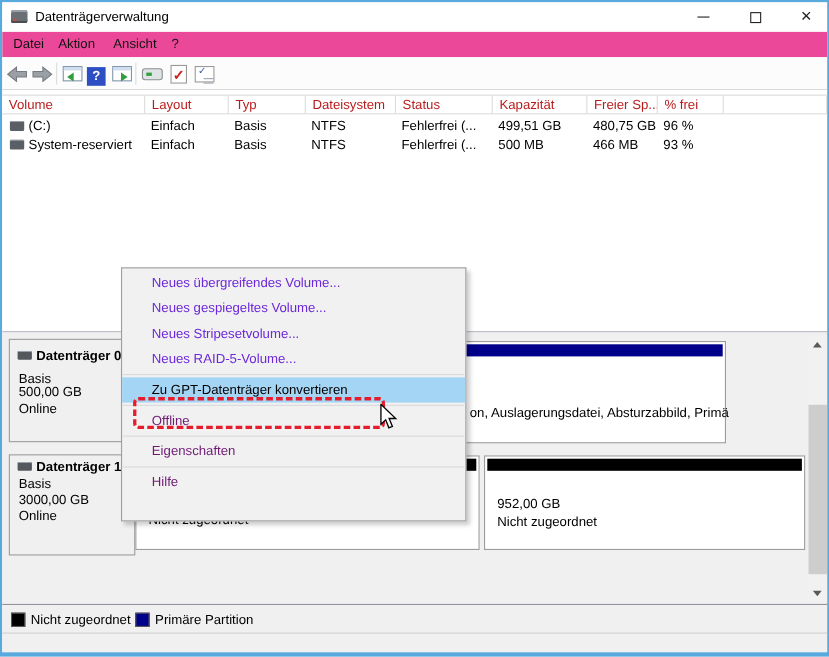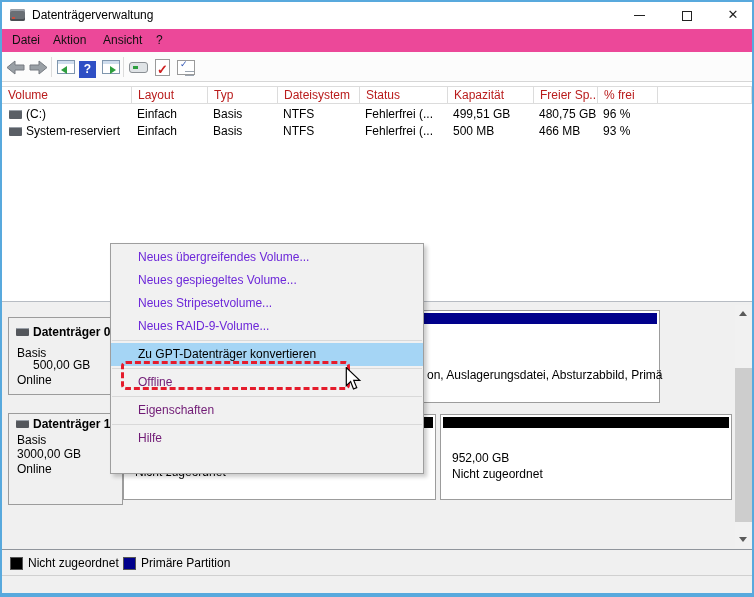--- a/index.html
+++ b/index.html
@@ -193,25 +193,25 @@
       <span class="c w3">NTFS</span>
       <span class="c w4">Fehlerfrei (...</span>
       <span class="c w5">500 MB</span>
       <span class="c w6">466 MB</span>
       <span class="c w7">93 %</span>
     </div>
   </div>
 
   <div class="graphpane">
 
-    <div class="disklabel" style="top:15px; height:78px;">
+    <div class="disklabel" style="top:6px; height:94px;">
       <span class="disk-icon" style="top:10px;"></span>
       <span class="dname" style="top:7px;">Datenträger 0</span>
       <span class="dline" style="top:28px;">Basis</span>
-      <span class="dline" style="top:40px;margin-left:16px;">500,00 GB</span>
+      <span class="dline" style="top:40px;">500,00 GB</span>
       <span class="dline" style="top:55px;">Online</span>
     </div>
     <div class="region" style="left:121px; top:8px; width:537px; height:93px;">
       <span class="stripe stripe-navy"></span>
       <span class="rtext" style="left:303px; top:57px;">on, Auslagerungsdatei, Absturzabbild, Primä</span>
     </div>
 
     <div class="disklabel" style="top:111px; height:92px;">
       <span class="disk-icon" style="top:6px;"></span>
       <span class="dname" style="top:3px;">Datenträger 1</span>
@@ -241,21 +241,21 @@
     <span class="lbl" style="left:26px;">Nicht zugeordnet</span>
     <span class="sw sw-navy" style="left:121px;"></span>
     <span class="lbl" style="left:139px;">Primäre Partition</span>
   </div>
   <div class="statusbar"></div>
 
   <div class="cmenu">
     <div class="mi dis">Neues übergreifendes Volume...</div>
     <div class="mi dis">Neues gespiegeltes Volume...</div>
     <div class="mi dis">Neues Stripesetvolume...</div>
-    <div class="mi dis">Neues RAID-9-Volume...</div>
+    <div class="mi dis">Neues RAID-5-Volume...</div>
     <div class="msep"></div>
     <div class="mi hi">Zu GPT-Datenträger konvertieren</div>
     <div class="msep"></div>
     <div class="mi">Offline</div>
     <div class="msep"></div>
     <div class="mi">Eigenschaften</div>
     <div class="msep"></div>
     <div class="mi">Hilfe</div>
     <div class="dash-annotation"></div>
   </div>

